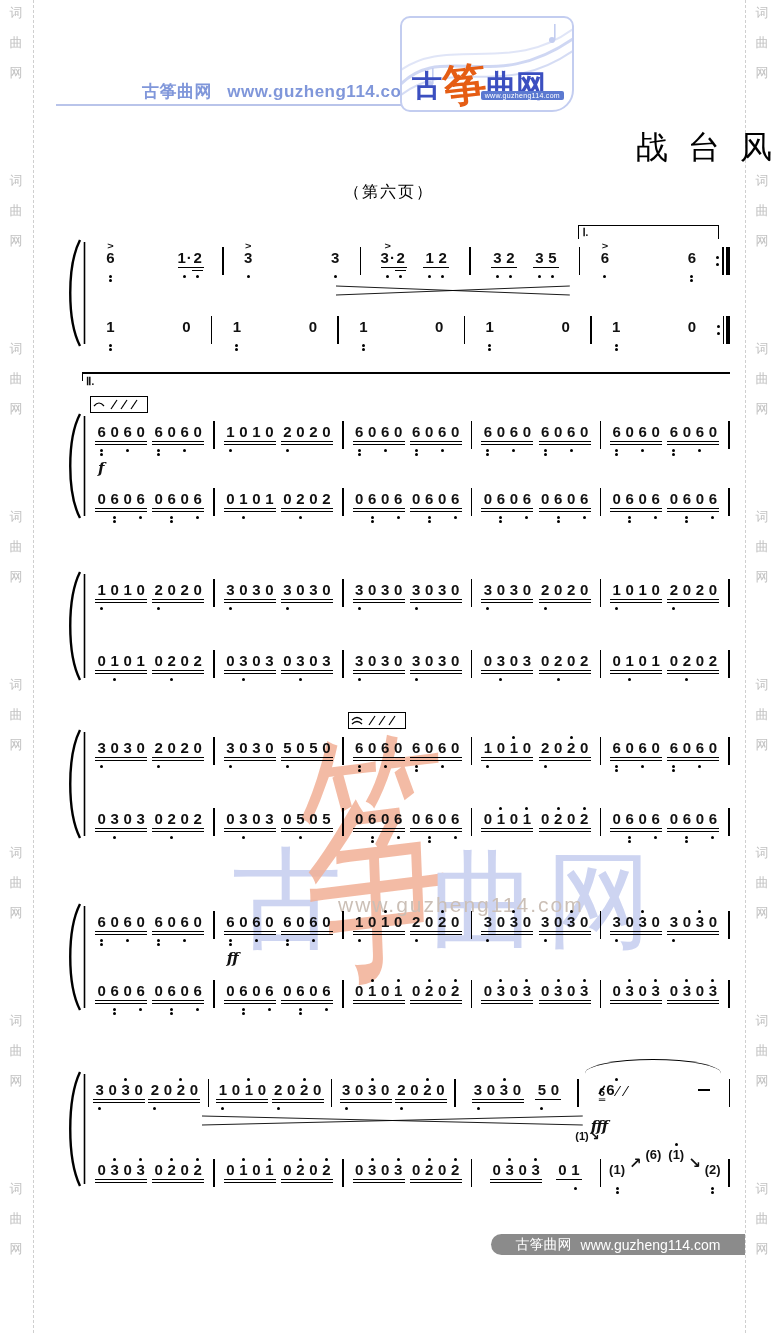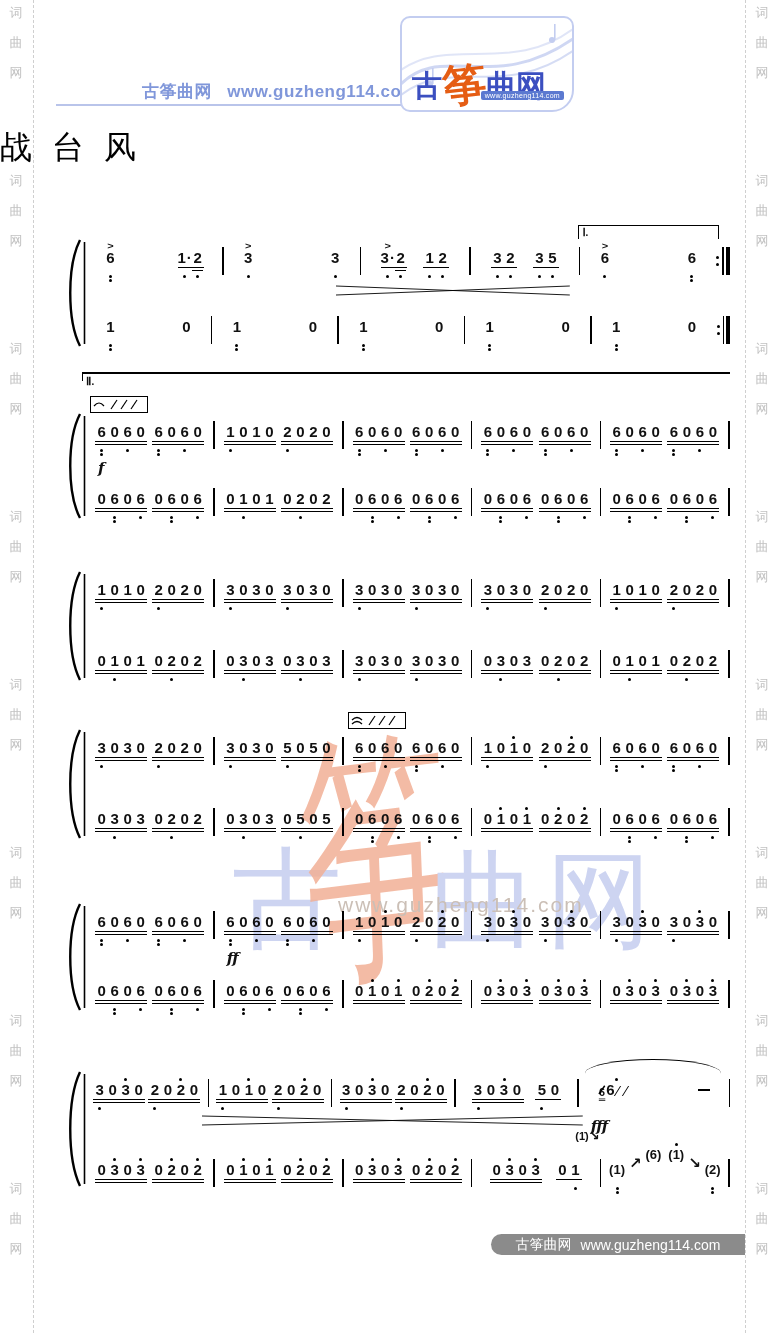--- a/index.html
+++ b/index.html
@@ -17,21 +17,21 @@
   .logo{position:absolute;left:400px;top:16px;width:170px;height:92px;border:2px solid #c3cdf0;
         border-radius:10px 10px 22px 10px;background:#fff;overflow:hidden;}
   .logo svg{position:absolute;left:0;top:0;}
   .logo-text{position:absolute;left:10px;top:34px;white-space:nowrap;}
   .logo-gu,.logo-qw{font-size:30px;font-weight:bold;color:#3b4fc0;font-family:"Liberation Serif",serif;}
   .logo-zh{font-size:44px;font-weight:bold;color:#e55d14;font-family:"Liberation Serif",serif;
            display:inline-block;transform:rotate(-6deg) translateY(4px);}
   .logo-url{position:absolute;right:8px;bottom:10px;background:#5b79d0;color:#fff;font-size:7px;
             padding:1px 4px;border-radius:2px;letter-spacing:.3px;}
   
-  .title{position:absolute;top:126px;left:0;width:100%;text-align:left;font-size:32px;
+  .title{position:absolute;top:126px;left:0;width:100%;text-align:right;font-size:32px;
          font-family:"Liberation Serif",serif;color:#000;letter-spacing:6px;}
   .subtitle{position:absolute;top:182px;left:0;width:100%;text-align:center;font-size:16px;
             font-family:"Liberation Serif",serif;color:#000;letter-spacing:2px;}
   
   .wm{position:absolute;pointer-events:none;font-family:"Liberation Serif",serif;}
   .wm-blue{color:#cdd4f1;}
   .wm-zheng{color:#f2b096;opacity:.85;transform:scaleY(1.75) rotate(-4deg);transform-origin:top left;}
   .wm-url{color:#cbbfb6;letter-spacing:2px;font-family:"Liberation Sans",sans-serif;}
   
   .system{position:absolute;left:62px;right:48px;}
@@ -194,20 +194,21 @@
       <circle cx="28" cy="66" r="3" fill="#c3cdf0"></circle>
         <rect x="30" y="50" width="1.6" height="16" fill="#c3cdf0"></rect>
     </svg>
     <div class="logo-text">
       <span class="logo-gu">古</span><span class="logo-zh">筝</span><span class="logo-qw">曲网</span>
     </div>
     <div class="logo-url">www.guzheng114.com</div>
   </div>
 
   <div class="title">战 台 风</div>
+  <div class="subtitle">（第六页）</div>
 
   <div class="wm wm-blue" style="left:232px;top:826px;font-size:110px">古</div>
   <div class="wm wm-zheng" style="left:292px;top:696px;font-size:150px">筝</div>
   <div class="wm wm-blue" style="left:430px;top:830px;font-size:106px">曲</div>
   <div class="wm wm-blue" style="left:546px;top:830px;font-size:106px">网</div>
   <div class="wm wm-url" style="left:338px;top:893px;font-size:21px">www.guzheng114.com</div>
 
   <div id="score">
       <div class="system" style="top: 224px;">
         <div class="staves" style="padding-top: 16px; gap: 26px;">

